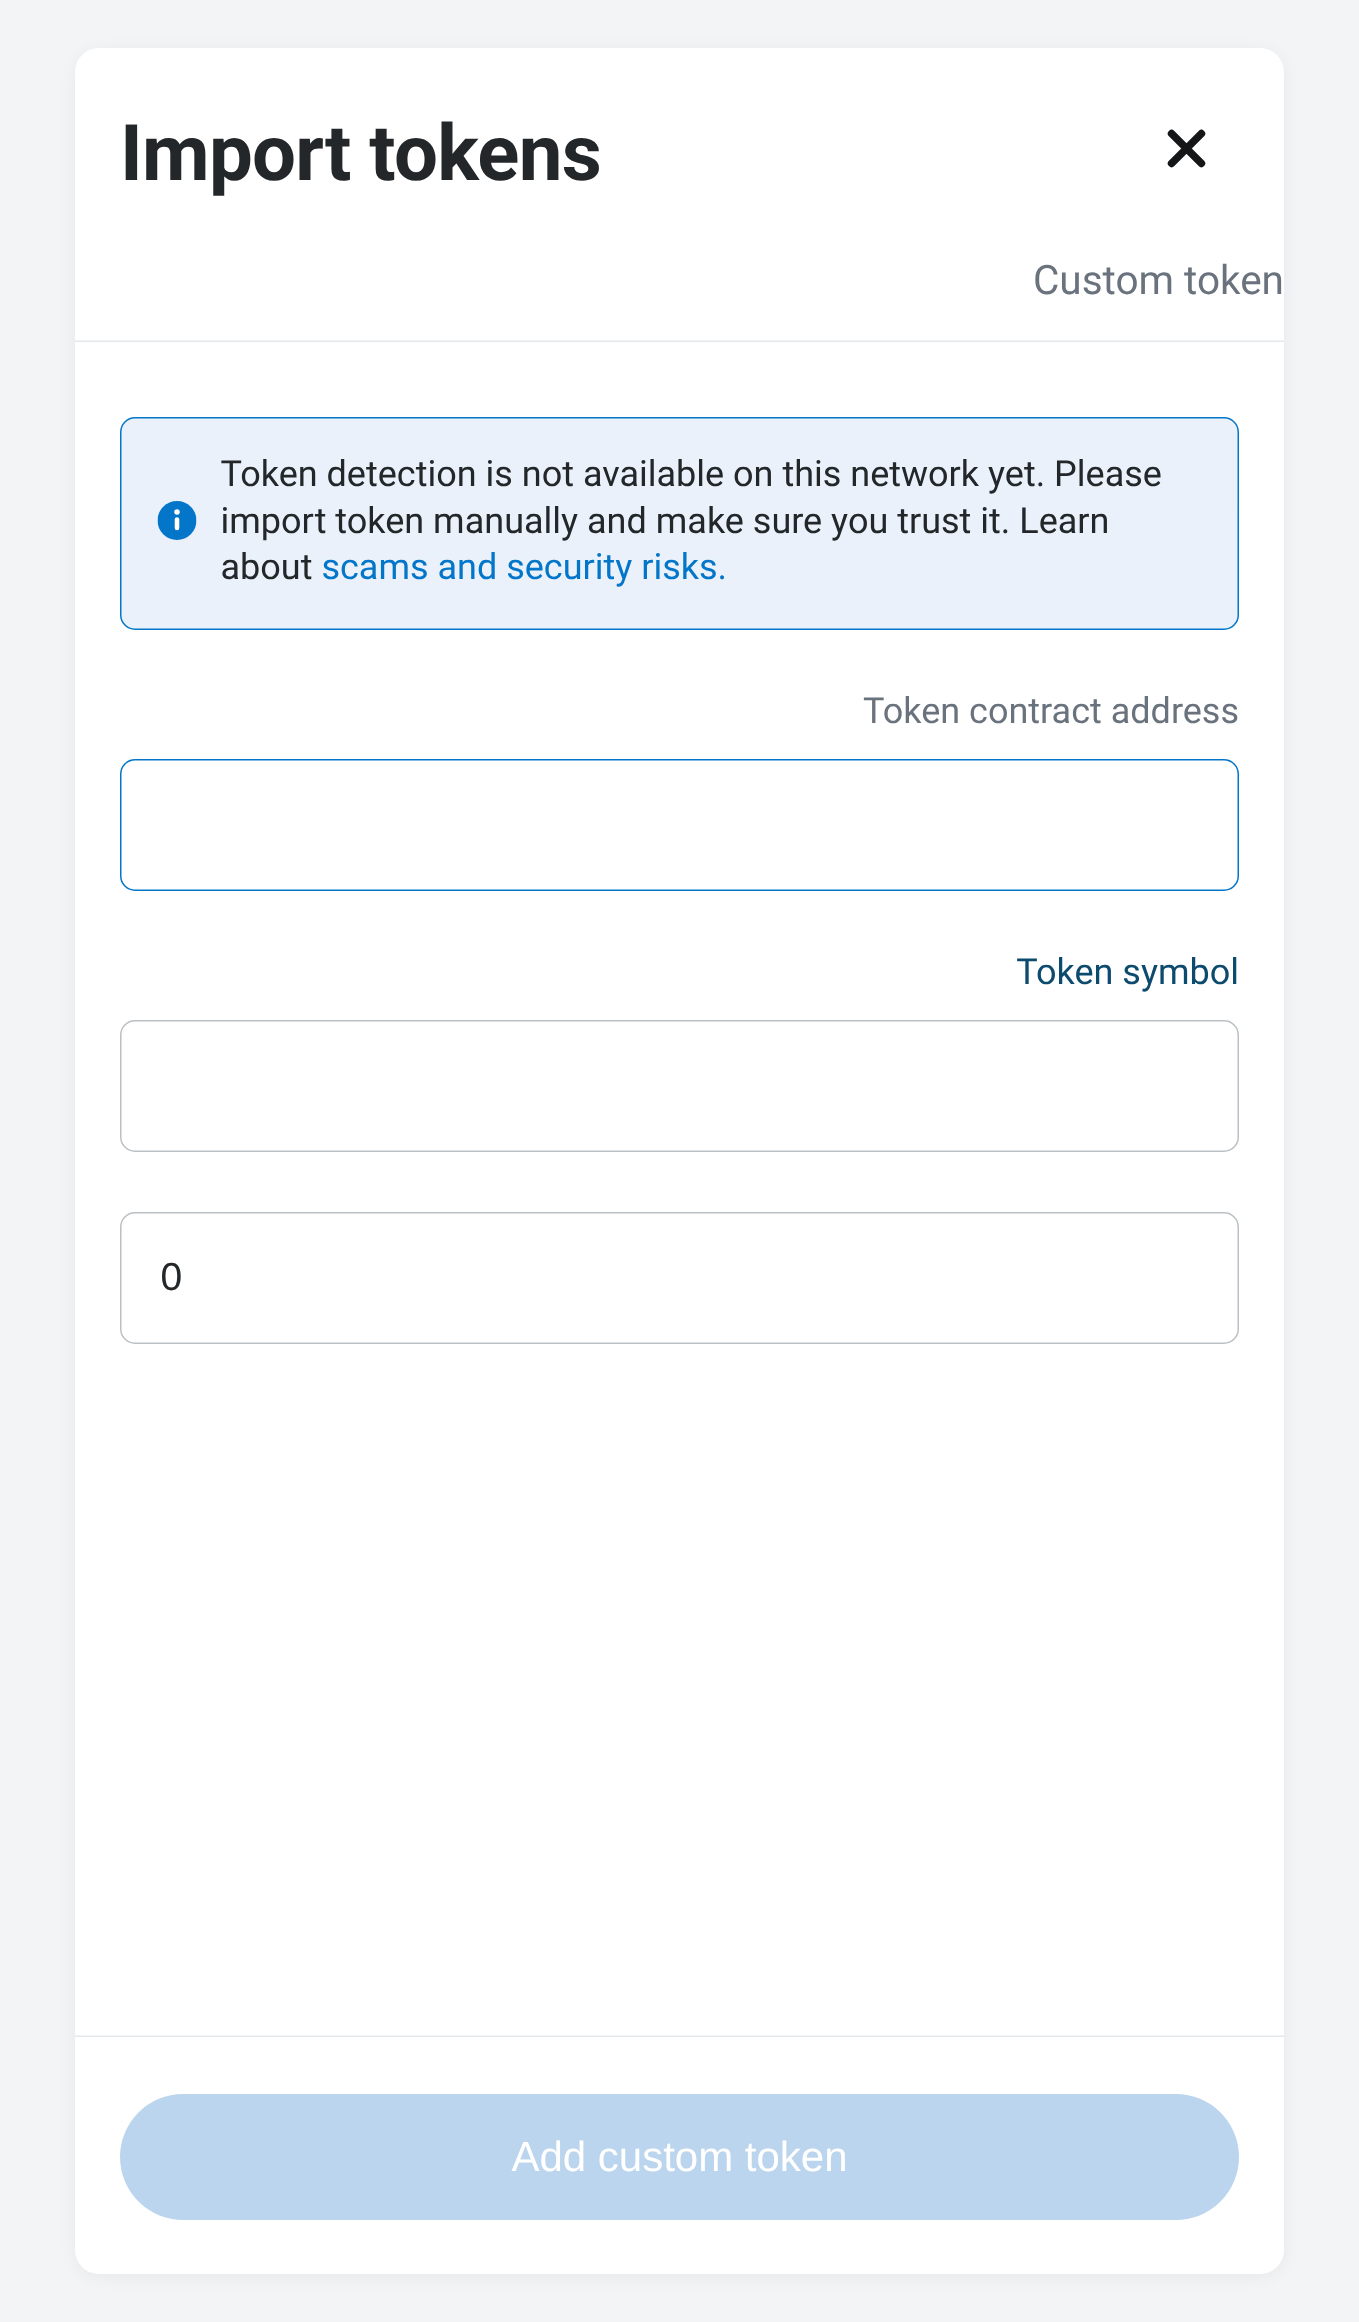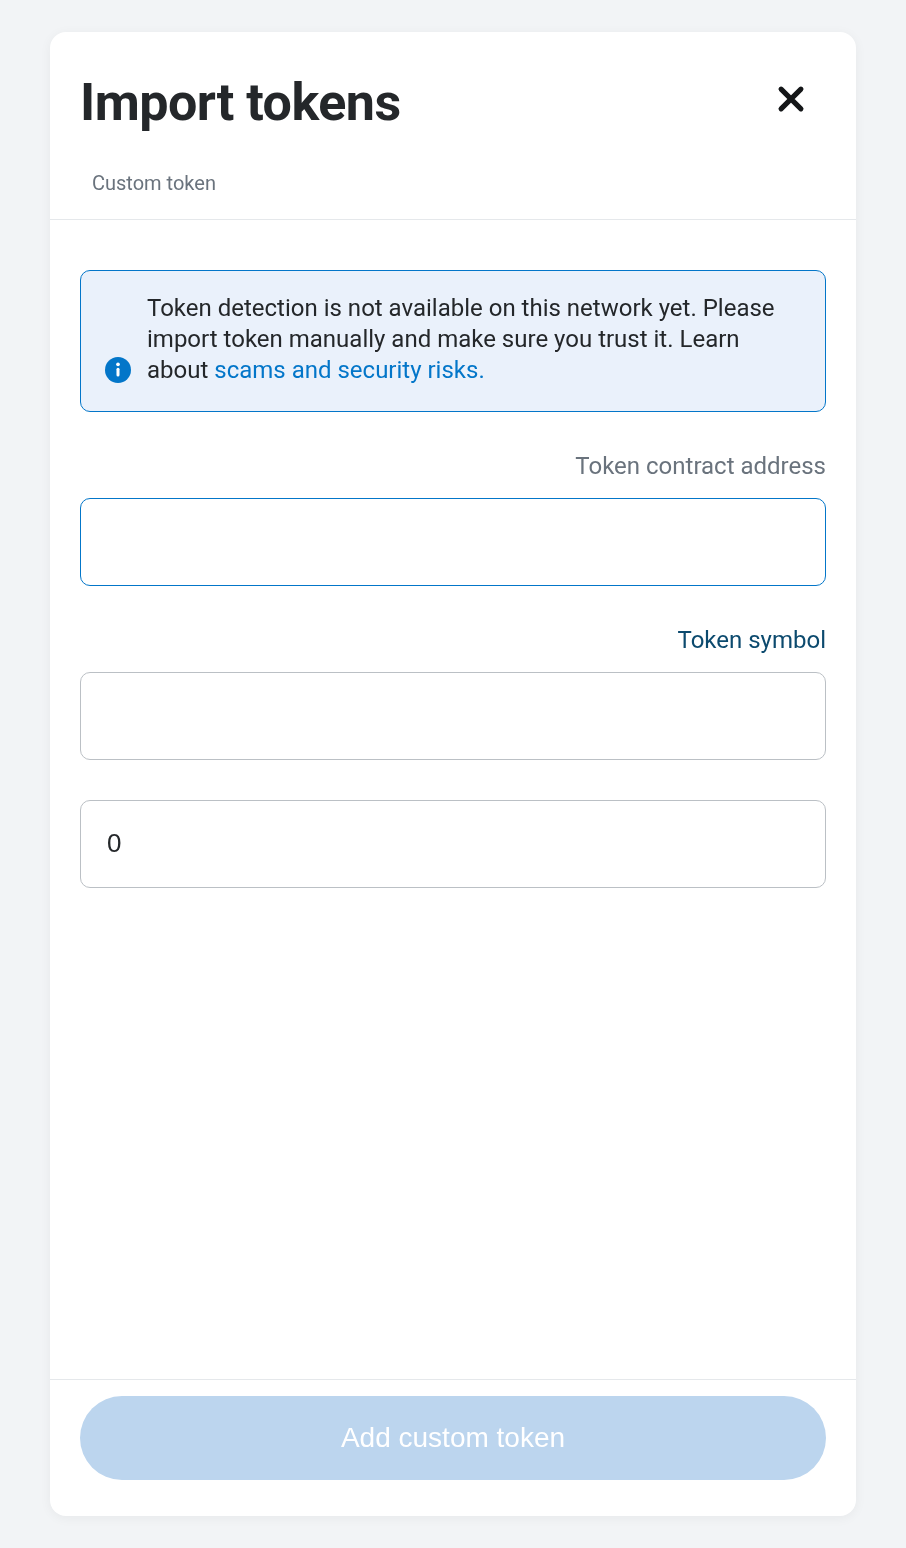--- a/index.html
+++ b/index.html
@@ -36,40 +36,41 @@
     .close-btn {
       background: none;
       border: none;
       cursor: pointer;
       padding: 4px;
       margin-top: 6px;
       margin-right: 14px;
     }
     .close-btn svg { display: block; }
     .tab-label {
-      font-size: 20px;
+      font-size: 27px;
       color: #6a737d;
       padding: 14px 0 24px 42px;
       border-bottom: 1px solid #e5e8eb;
+      text-align: right;
     }
     .body {
       flex: 1;
       padding: 50px 30px 0 30px;
       display: flex;
       flex-direction: column;
       overflow: auto;
     }
     .info-banner {
       border: 1px solid #0376c9;
       background: #eaf1fb;
       border-radius: 10px;
       padding: 22px 24px 24px 24px;
       display: flex;
       gap: 16px;
-      align-items: flex-end;
+      align-items: center;
     }
     .info-icon {
       flex-shrink: 0;
       margin-top: 2px;
     }
     .info-text {
       font-size: 24px;
       line-height: 1.3;
       color: #24272a;
     }
@@ -93,21 +94,21 @@
       font-size: 26px;
       padding: 0 26px;
       color: #24272a;
       outline: none;
     }
     .field-input.focused {
       border-color: #0376c9;
     }
     .footer {
       border-top: 1px solid #e5e8eb;
-      padding: 16px 30px 36px 30px;
+      padding: 38px 30px 36px 30px;
     }
     .submit-btn {
       width: 100%;
       height: 84px;
       border: none;
       border-radius: 42px;
       background: #bcd5ee;
       color: #fff;
       font-size: 28px;
       font-weight: 500;

